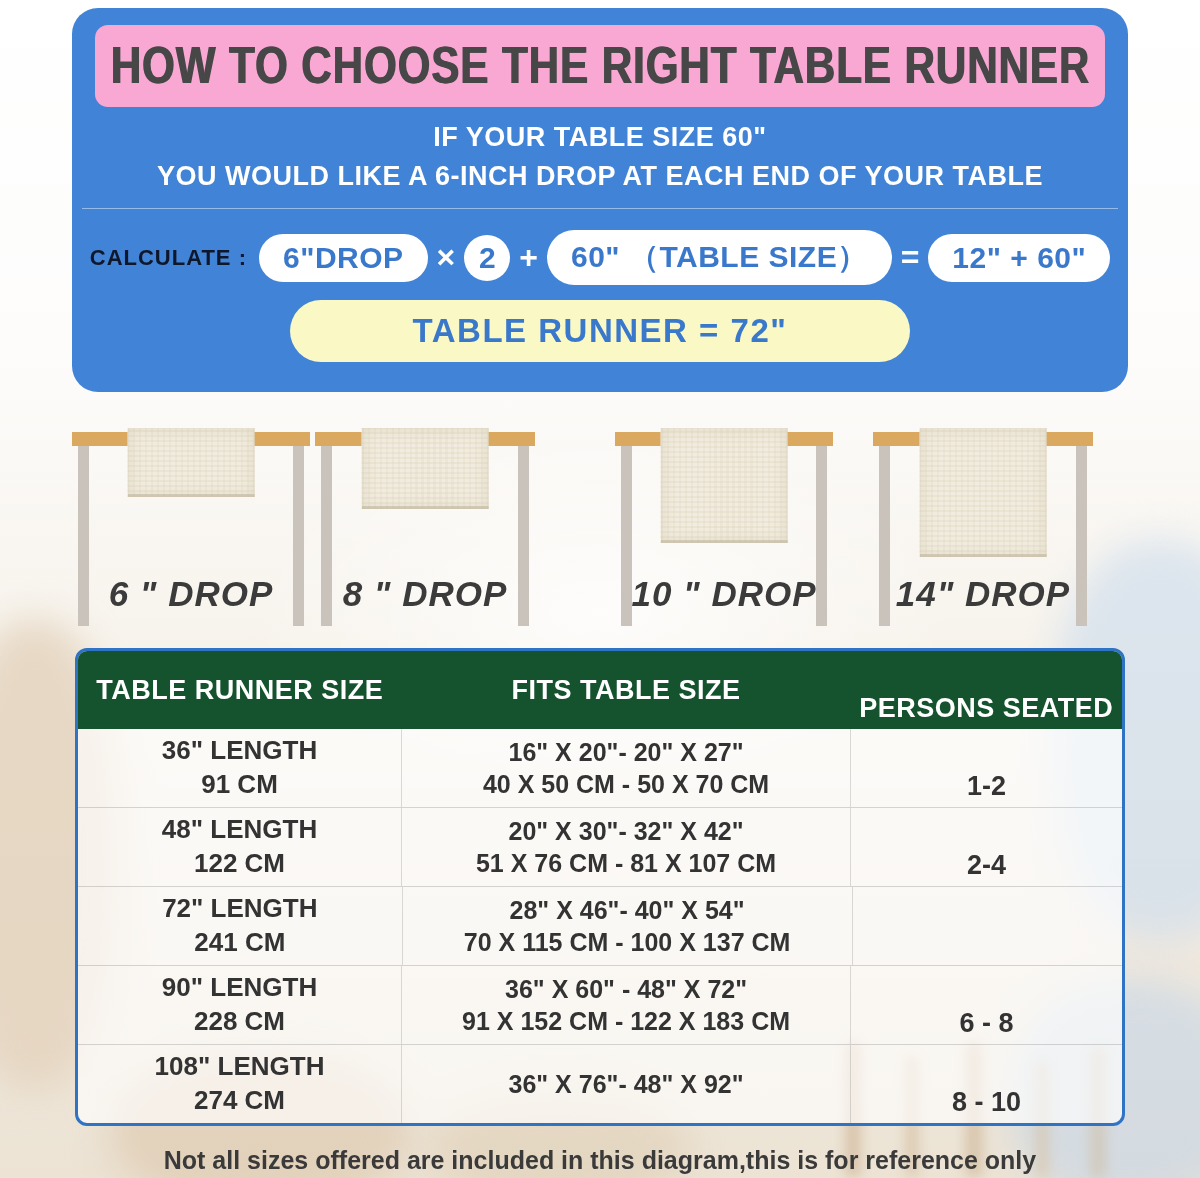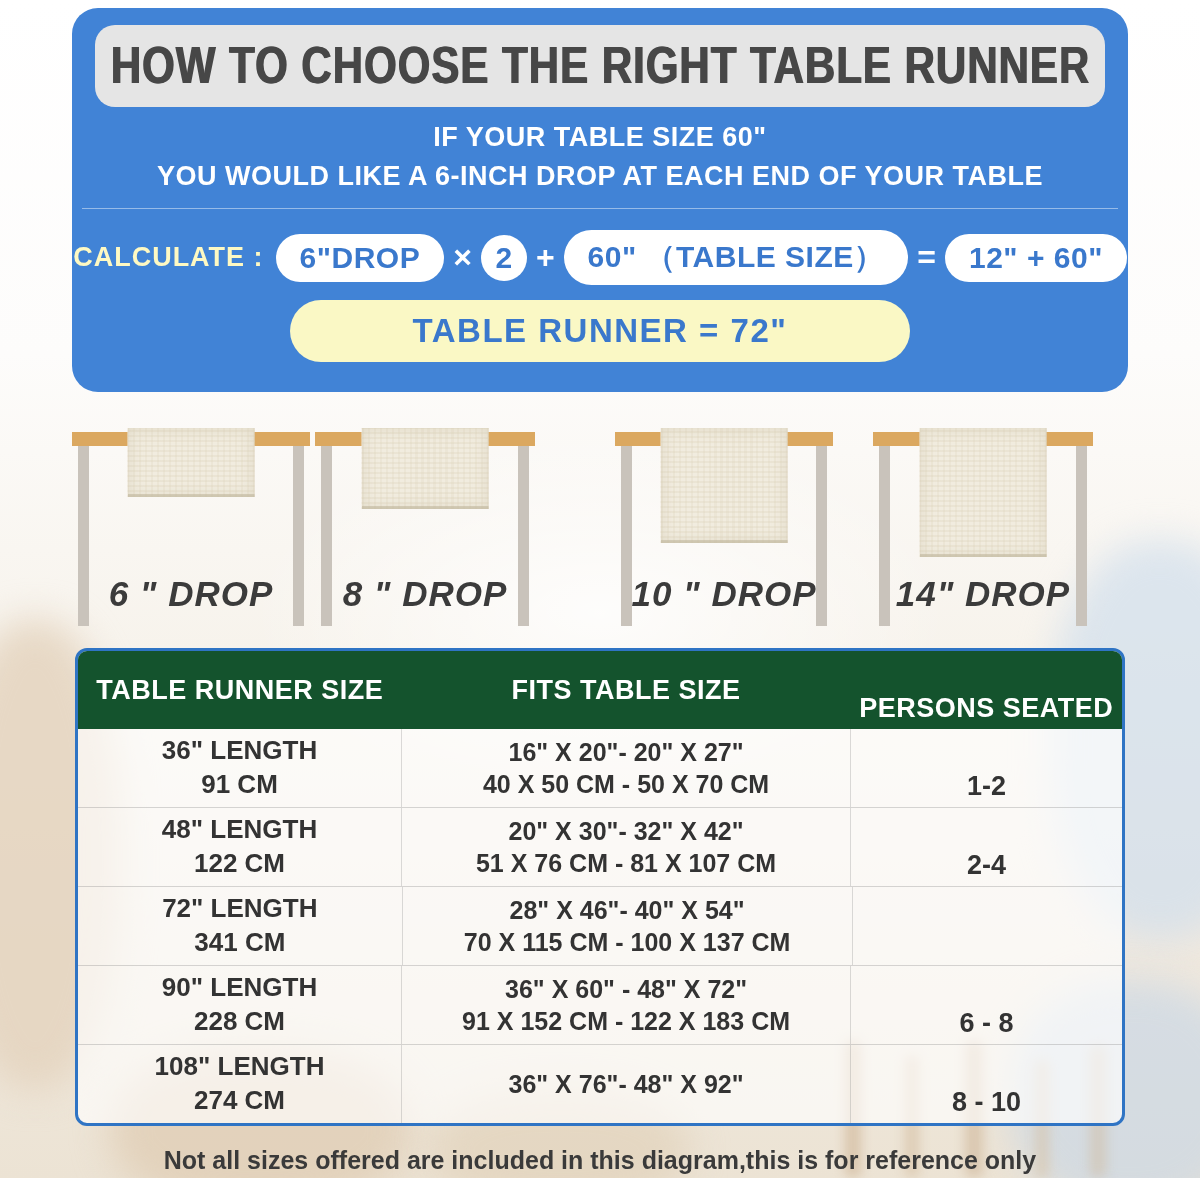--- a/index.html
+++ b/index.html
@@ -11,28 +11,28 @@
       linear-gradient(180deg,#ffffff 0%,#fdfcfb 30%,#f7f3ec 55%,#f1eae0 78%,#ece3d4 100%);
   }
   .layer{position:absolute;inset:0;}
   .bg{z-index:0;}
   .blob{position:absolute;filter:blur(18px);border-radius:45%;}
   .slat{position:absolute;filter:blur(6px);border-radius:8px;}
   .content{z-index:1;}
 
   
   .hero{position:absolute;left:72px;top:8px;width:1056px;height:384px;background:#4183D6;border-radius:26px;}
-  .title-box{position:absolute;left:23px;top:17px;width:1010px;height:82px;background:#e5e5e5;border-radius:20px;display:flex;align-items:center;justify-content:center;}
+  .title-box{position:absolute;left:23px;top:17px;width:1010px;height:82px;background:#f9a8d4;border-radius:13px;display:flex;align-items:center;justify-content:center;}
   .title-text{font-size:42px;font-weight:bold;color:#474747;letter-spacing:1px;white-space:nowrap;transform:scaleY(1.22);text-shadow:1.2px 0 0 #474747;}
   .sub{position:absolute;left:0;width:100%;text-align:center;color:#ffffff;font-weight:bold;letter-spacing:0.5px;}
   .sub1{top:114px;font-size:27px;}
   .sub2{top:153px;font-size:27px;}
   .hero-divider{position:absolute;left:10px;right:10px;top:200px;height:1px;background:rgba(255,255,255,0.45);}
   .calc-row{position:absolute;top:222px;left:0;width:100%;display:flex;align-items:center;justify-content:center;gap:9px;}
-  .calc-label{color:#fef9c3;font-weight:bold;font-size:27px;letter-spacing:1px;margin-right:3px;white-space:nowrap;}
+  .calc-label{color:#0f172a;font-weight:bold;font-size:22px;letter-spacing:1px;margin-right:3px;white-space:nowrap;}
   .pill{background:#ffffff;color:#3A78CC;font-weight:bold;font-size:30px;padding:7px 24px;border-radius:34px;letter-spacing:0.5px;white-space:nowrap;}
   .op{color:#ffffff;font-weight:bold;font-size:32px;}
   .mult-circle{background:#ffffff;color:#3A78CC;width:46px;height:46px;border-radius:50%;display:flex;align-items:center;justify-content:center;font-weight:bold;font-size:30px;flex:0 0 auto;}
   .result-banner{position:absolute;left:50%;transform:translateX(-50%);top:292px;width:620px;height:62px;background:#FAF8C5;border-radius:34px;display:flex;align-items:center;justify-content:center;color:#3A78CC;font-weight:bold;font-size:33px;letter-spacing:1.5px;white-space:nowrap;}
 
   
   .figures{position:absolute;left:0;top:420px;width:1200px;height:230px;}
   .fig{position:absolute;top:8px;height:212px;}
   .fig-0{left:72px;width:238px;}
   .fig-1{left:315px;width:220px;}
@@ -164,21 +164,21 @@
         <div class="cell c2">
           <span>20" X 30"- 32" X 42"</span>
           <span>51 X 76 CM - 81 X 107 CM</span>
         </div>
         <div class="cell c3">2-4</div>
       </div>
 
       <div class="size-row">
         <div class="cell c1">
           <span>72" LENGTH</span>
-          <span>341 CM</span>
+          <span>241 CM</span>
         </div>
         <div class="cell c2">
           <span>28" X 46"- 40" X 54"</span>
           <span>70 X 115 CM - 100 X 137 CM</span>
         </div>
       </div>
 
       <div class="size-row">
         <div class="cell c1">
           <span>90" LENGTH</span>

